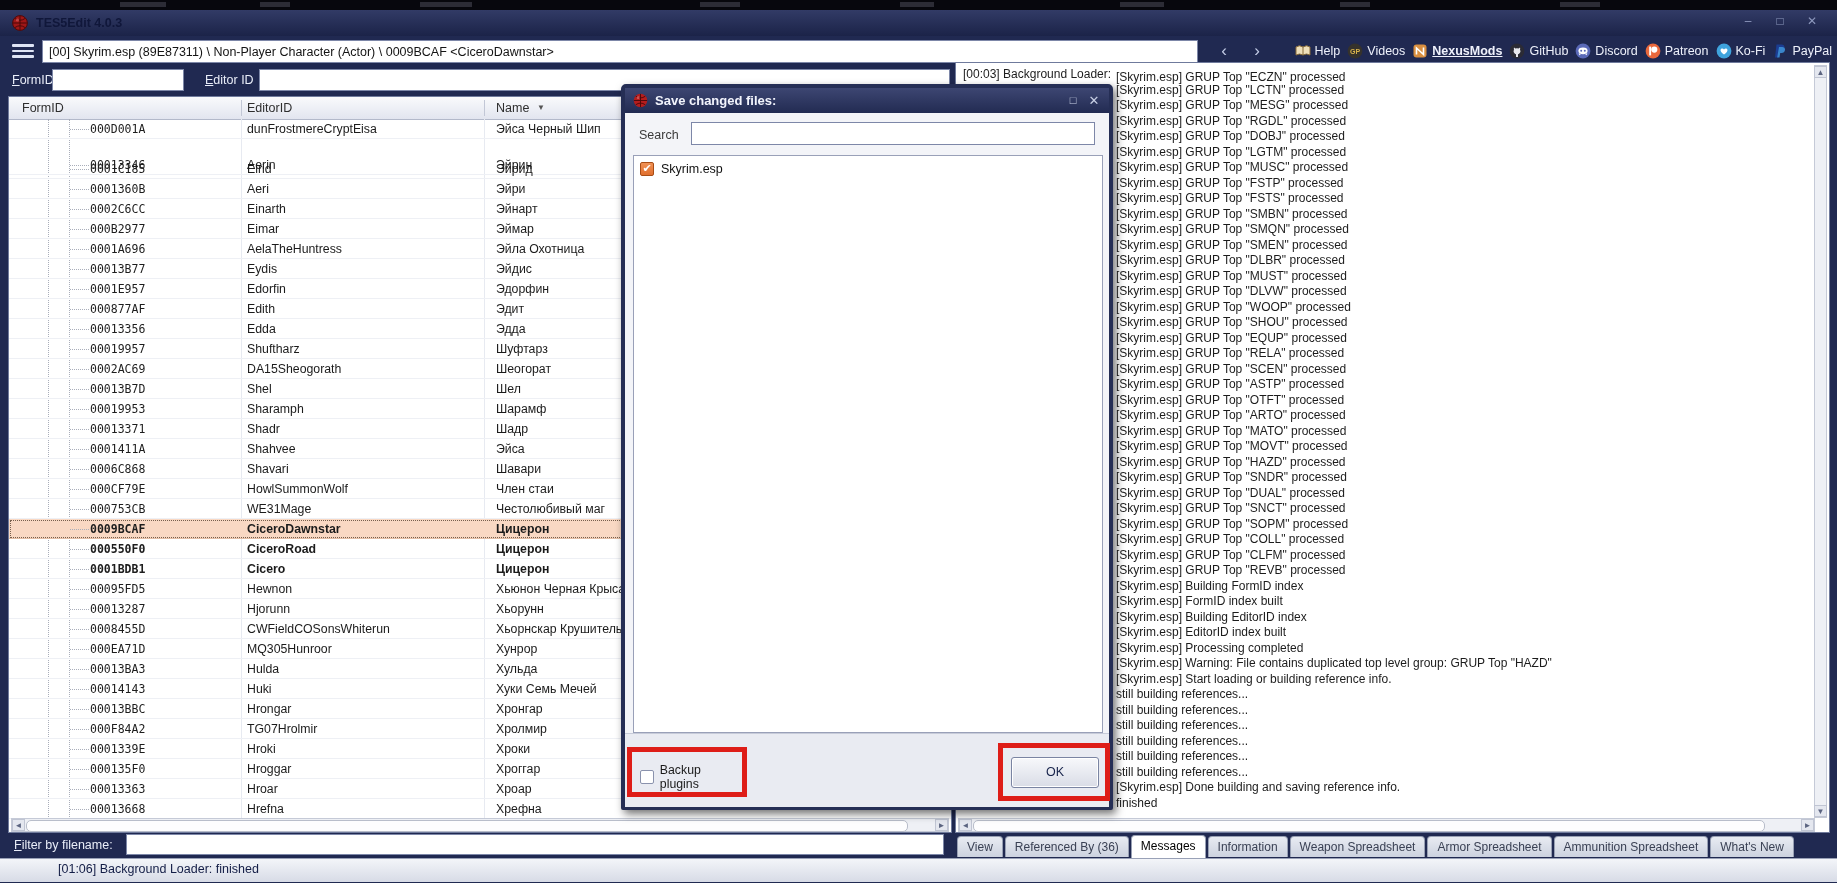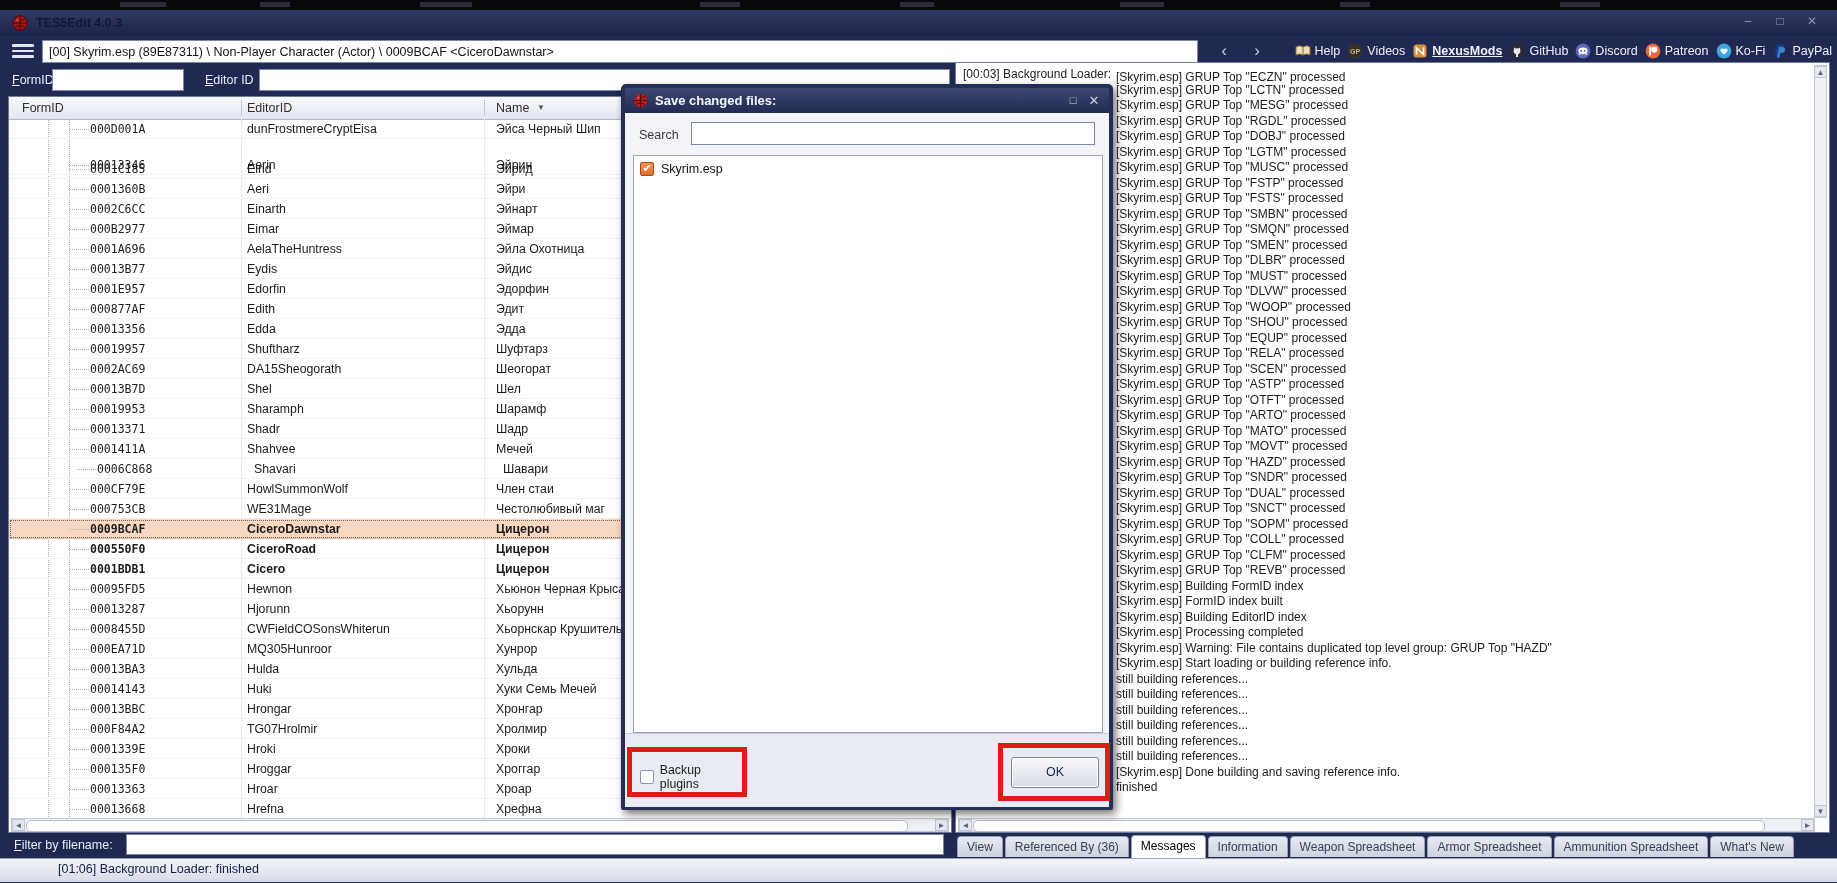--- a/index.html
+++ b/index.html
@@ -350,23 +350,23 @@
         <div class="trow" style="top: 300px;">
           <span class="dots"></span>
           <span class="c-id">00013371</span>
           <span class="c-ed">Shadr</span>
           <span class="c-nm">Шадр</span>
         </div>
         <div class="trow" style="top: 320px;">
           <span class="dots"></span>
           <span class="c-id">0001411A</span>
           <span class="c-ed">Shahvee</span>
-          <span class="c-nm">Мечей</span>
-        </div>
-        <div class="trow" style="top: 340px; margin-left: 7px;">
+          <span class="c-nm">Эйса</span>
+        </div>
+        <div class="trow" style="top: 340px;">
           <span class="dots"></span>
           <span class="c-id">0006C868</span>
           <span class="c-ed">Shavari</span>
           <span class="c-nm">Шавари</span>
         </div>
         <div class="trow" style="top: 360px;">
           <span class="dots"></span>
           <span class="c-id">000CF79E</span>
           <span class="c-ed">HowlSummonWolf</span>
           <span class="c-nm">Член стаи</span>
@@ -509,20 +509,21 @@
         <div class="logline ind"><span>[Skyrim.esp] GRUP Top "SNDR" processed</span></div>
         <div class="logline ind"><span>[Skyrim.esp] GRUP Top "DUAL" processed</span></div>
         <div class="logline ind"><span>[Skyrim.esp] GRUP Top "SNCT" processed</span></div>
         <div class="logline ind"><span>[Skyrim.esp] GRUP Top "SOPM" processed</span></div>
         <div class="logline ind"><span>[Skyrim.esp] GRUP Top "COLL" processed</span></div>
         <div class="logline ind"><span>[Skyrim.esp] GRUP Top "CLFM" processed</span></div>
         <div class="logline ind"><span>[Skyrim.esp] GRUP Top "REVB" processed</span></div>
         <div class="logline ind"><span>[Skyrim.esp] Building FormID index</span></div>
         <div class="logline ind"><span>[Skyrim.esp] FormID index built</span></div>
         <div class="logline ind"><span>[Skyrim.esp] Building EditorID index</span></div>
+        <div class="logline ind"><span>[Skyrim.esp] EditorID index built</span></div>
         <div class="logline ind"><span>[Skyrim.esp] Processing completed</span></div>
         <div class="logline ind"><span>[Skyrim.esp] Warning: File contains duplicated top level group: GRUP Top "HAZD"</span></div>
         <div class="logline ind"><span>[Skyrim.esp] Start loading or building reference info.</span></div>
         <div class="logline ind"><span>still building references...</span></div>
         <div class="logline ind"><span>still building references...</span></div>
         <div class="logline ind"><span>still building references...</span></div>
         <div class="logline ind"><span>still building references...</span></div>
         <div class="logline ind"><span>still building references...</span></div>
         <div class="logline ind"><span>still building references...</span></div>
         <div class="logline ind"><span>[Skyrim.esp] Done building and saving reference info.</span></div>

